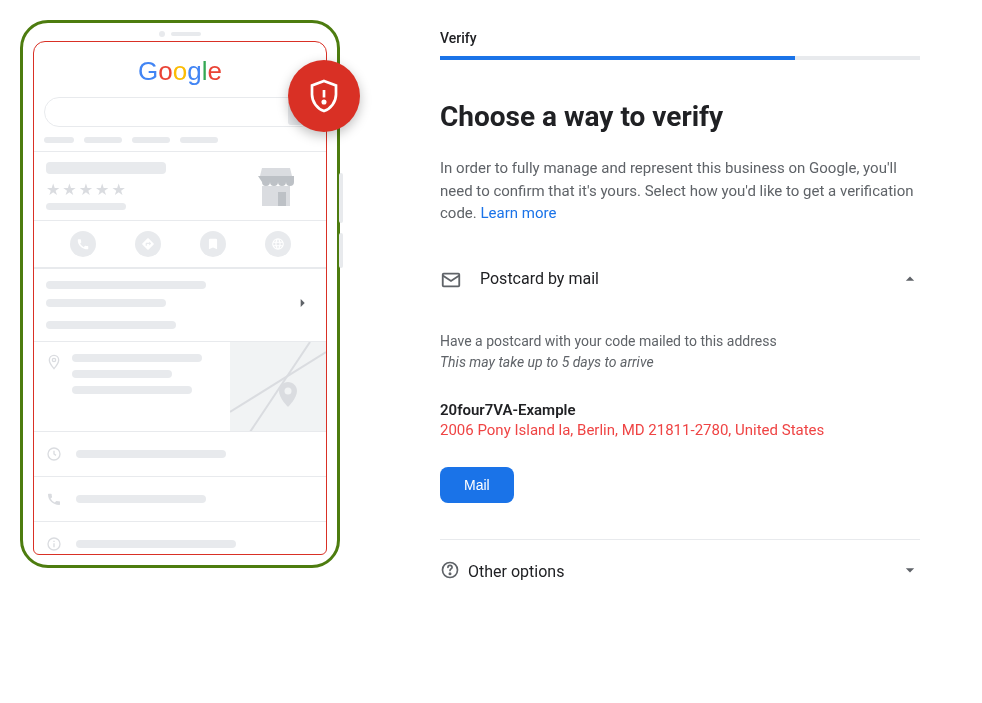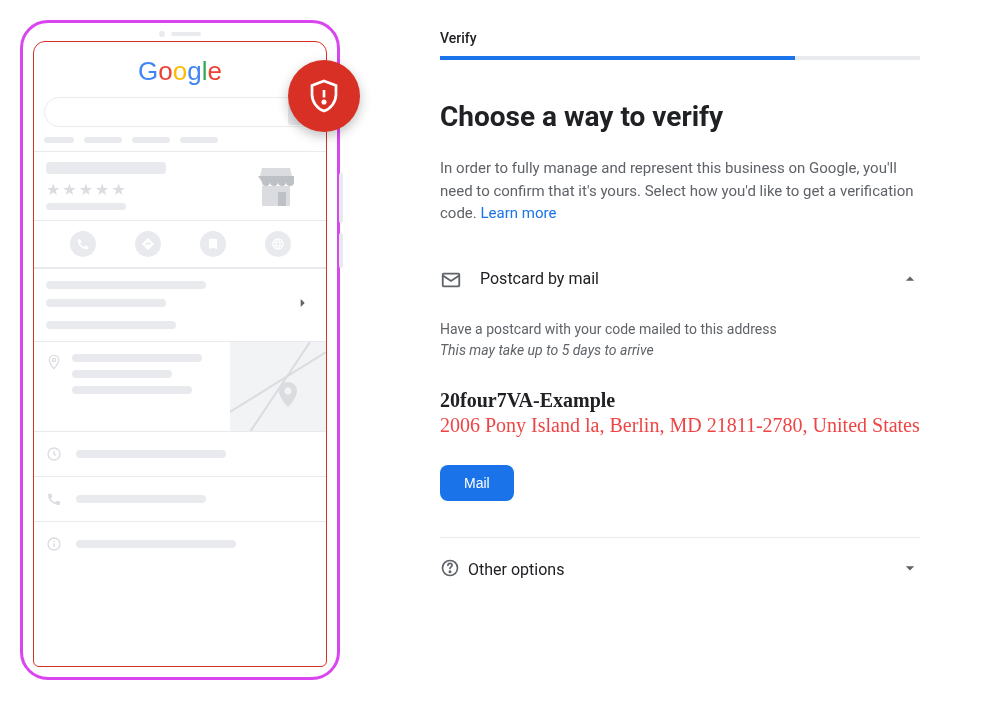--- a/index.html
+++ b/index.html
@@ -10,22 +10,22 @@
       padding: 20px;
       min-height: 100vh;
     }
     .phone-container {
       flex-shrink: 0;
       position: relative;
       margin-right: 100px;
     }
     .phone-frame {
       width: 320px;
-      height: 660px;
-      border: 3px solid #d946ef;
+      height: 548px;
+      border: 3px solid #4d7c0f;
       border-radius: 28px;
       background: #fff;
       position: relative;
       padding: 18px 10px 10px 10px;
     }
     .phone-speaker {
       position: absolute;
       top: 8px;
       left: 50%;
       transform: translateX(-50%);
@@ -224,43 +224,42 @@
       cursor: pointer;
     }
     .option-header .icon-box { color: #5f6368; }
     .option-title {
       flex: 1;
       font-size: 16px;
       color: #202124;
     }
     .option-chevron { color: #5f6368; }
     .option-body {
-      margin-top: 16px;
+      margin-top: 28px;
     }
     .sub-text {
       font-size: 14px;
       color: #5f6368;
       line-height: 1.5;
     }
     .sub-text .italic { font-style: italic; }
     .text-input {
       width: 100%;
       padding: 16px 14px;
       border: 1px solid #dadce0;
       border-radius: 4px;
       font-size: 15px;
       color: #202124;
       margin-top: 20px;
     }
     .text-input::placeholder { color: #5f6368; }
     .business-name {
-      font-size: 20px;
+      font-size: 15px;
       margin-top: 28px;
       color: #202124;
-      font-family: Liberation Serif, serif;
     }
     .business-name .bold { font-weight: 600; }
     .business-name .addr { color: #ef4444; margin-top: 2px; }
     .mail-btn {
       margin-top: 28px;
       background: #1a73e8;
       color: #fff;
       border: none;
       padding: 10px 24px;
       font-size: 14px;

